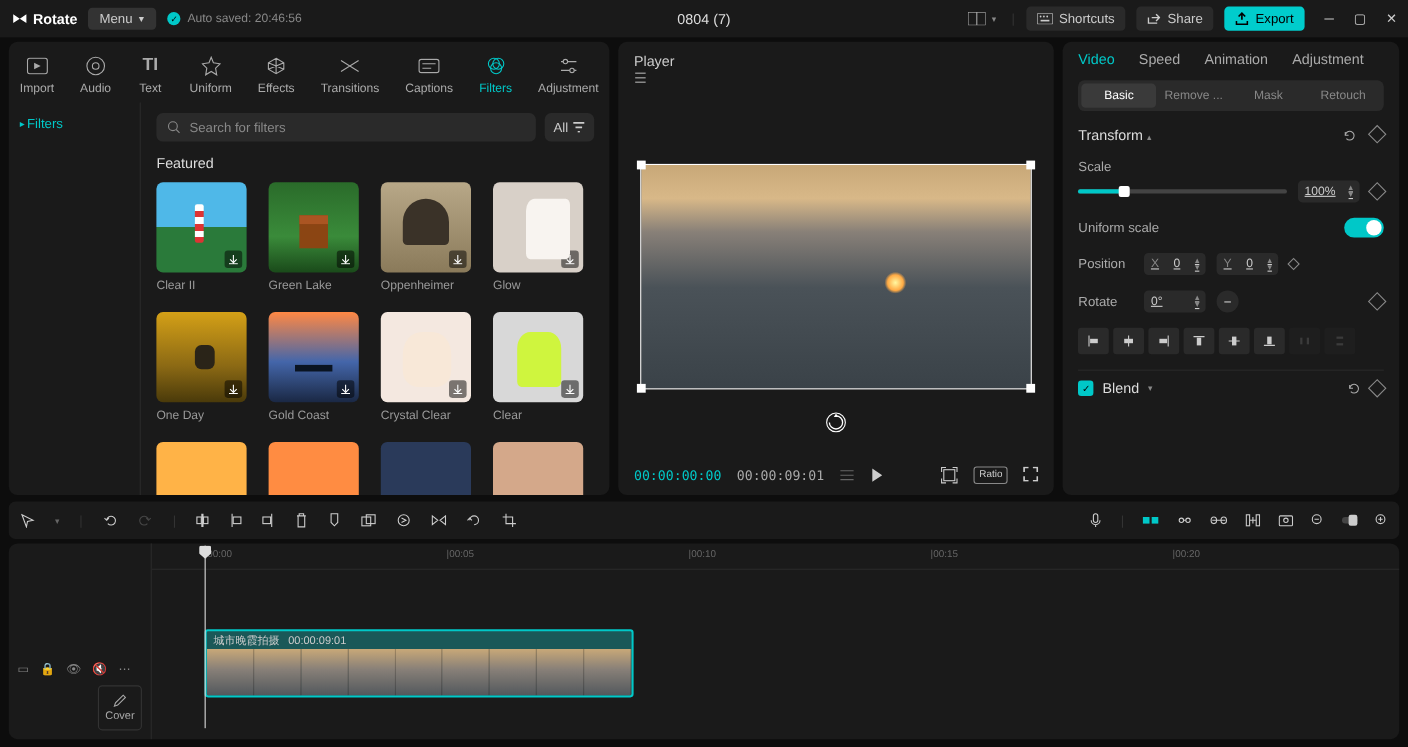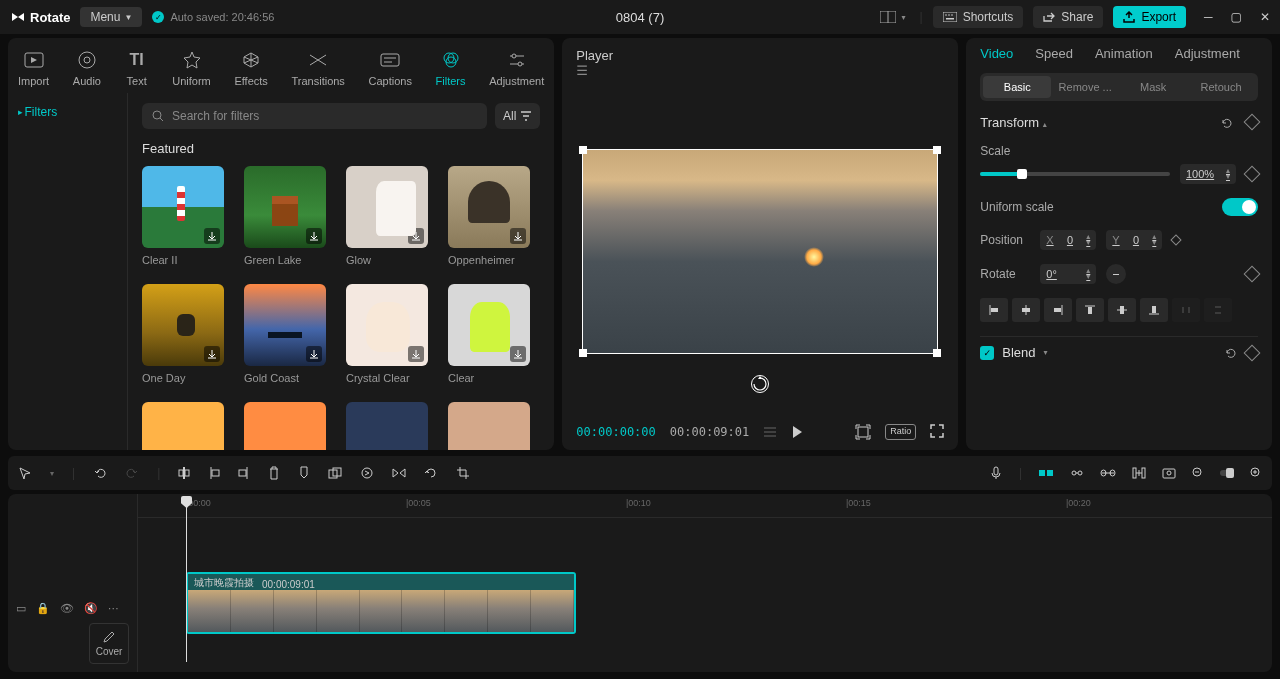--- a/index.html
+++ b/index.html
@@ -110,21 +110,21 @@
 .timeline-area { margin: 4px 8px 8px 8px; background: #1a1a1a; border-radius: 8px; height: 178px; display: flex; }
 .timeline-left { width: 130px; border-right: 1px solid #2a2a2a; display: flex; flex-direction: column; justify-content: flex-end; padding: 8px; }
 .track-ctrl { display: flex; gap: 10px; color: #888; font-size: 11px; margin-bottom: 8px; }
 .cover-btn { width: 40px; display: flex; flex-direction: column; align-items: center; gap: 2px; color: #aaa; font-size: 10px; border: 1px solid #333; border-radius: 4px; padding: 6px 2px; margin-left: auto; }
 .timeline-main { flex: 1; position: relative; }
 .ruler { height: 24px; position: relative; border-bottom: 1px solid #2a2a2a; }
 .ruler-mark { position: absolute; top: 4px; color: #666; font-size: 9px; }
 .playhead { position: absolute; top: 2px; bottom: 10px; width: 1px; background: #ddd; left: 48px; }
 .playhead::before { content:''; position:absolute; top:0; left:-5px; width:11px; height:12px; background:#ddd; border-radius:2px 2px 0 0; clip-path: polygon(0 0, 100% 0, 100% 60%, 50% 100%, 0 60%); }
 .clip { position: absolute; top: 78px; left: 48px; width: 390px; height: 62px; border: 2px solid #00c8c8; border-radius: 3px; background: #2a3a3a; overflow: hidden; }
-.clip-header { height: 16px; background: #1a5858; display: flex; align-items: flex-end; gap: 8px; padding: 0 6px; color: #ccc; font-size: 10px; }
+.clip-header { height: 16px; background: #1a5858; display: flex; align-items: center; gap: 8px; padding: 0 6px; color: #ccc; font-size: 10px; }
 .clip-frames { height: 46px; display: flex; }
 .clip-frame { flex: 1; background: linear-gradient(to bottom, #c8a878 0%, #888078 40%, #4a5258 100%); border-right: 1px solid rgba(0,0,0,0.2); }
 
 svg { display: block; }
 .diamond { width: 12px; height: 12px; border: 1.5px solid #888; transform: rotate(45deg); }
 .chev { font-size: 8px; color: #888; display:flex; flex-direction:column; line-height:6px; }
 </style>
 </head>
 <body>
 
@@ -306,38 +306,38 @@
               <div class="filter-thumb thumb-2">
                 <div class="dl-badge">
                   <svg width="10" height="10" viewBox="0 0 10 10">
                     <path d="M5 1 V7 M2 5 L5 8 L8 5 M1 9 H9" stroke="#fff" fill="none"></path>
                   </svg>
                 </div>
               </div>
               <div class="filter-name">Green Lake</div>
             </div>
           <div class="filter-item">
+              <div class="filter-thumb thumb-3">
+                <div class="dl-badge">
+                  <svg width="10" height="10" viewBox="0 0 10 10">
+                    <path d="M5 1 V7 M2 5 L5 8 L8 5 M1 9 H9" stroke="#fff" fill="none"></path>
+                  </svg>
+                </div>
+              </div>
+              <div class="filter-name">Oppenheimer</div>
+            </div>
+          <div class="filter-item">
               <div class="filter-thumb thumb-4">
                 <div class="dl-badge">
                   <svg width="10" height="10" viewBox="0 0 10 10">
                     <path d="M5 1 V7 M2 5 L5 8 L8 5 M1 9 H9" stroke="#fff" fill="none"></path>
                   </svg>
                 </div>
               </div>
               <div class="filter-name">Glow</div>
-            </div>
-          <div class="filter-item">
-              <div class="filter-thumb thumb-3">
-                <div class="dl-badge">
-                  <svg width="10" height="10" viewBox="0 0 10 10">
-                    <path d="M5 1 V7 M2 5 L5 8 L8 5 M1 9 H9" stroke="#fff" fill="none"></path>
-                  </svg>
-                </div>
-              </div>
-              <div class="filter-name">Oppenheimer</div>
             </div>
           <div class="filter-item">
               <div class="filter-thumb thumb-5">
                 <div class="dl-badge">
                   <svg width="10" height="10" viewBox="0 0 10 10">
                     <path d="M5 1 V7 M2 5 L5 8 L8 5 M1 9 H9" stroke="#fff" fill="none"></path>
                   </svg>
                 </div>
               </div>
               <div class="filter-name">One Day</div>

